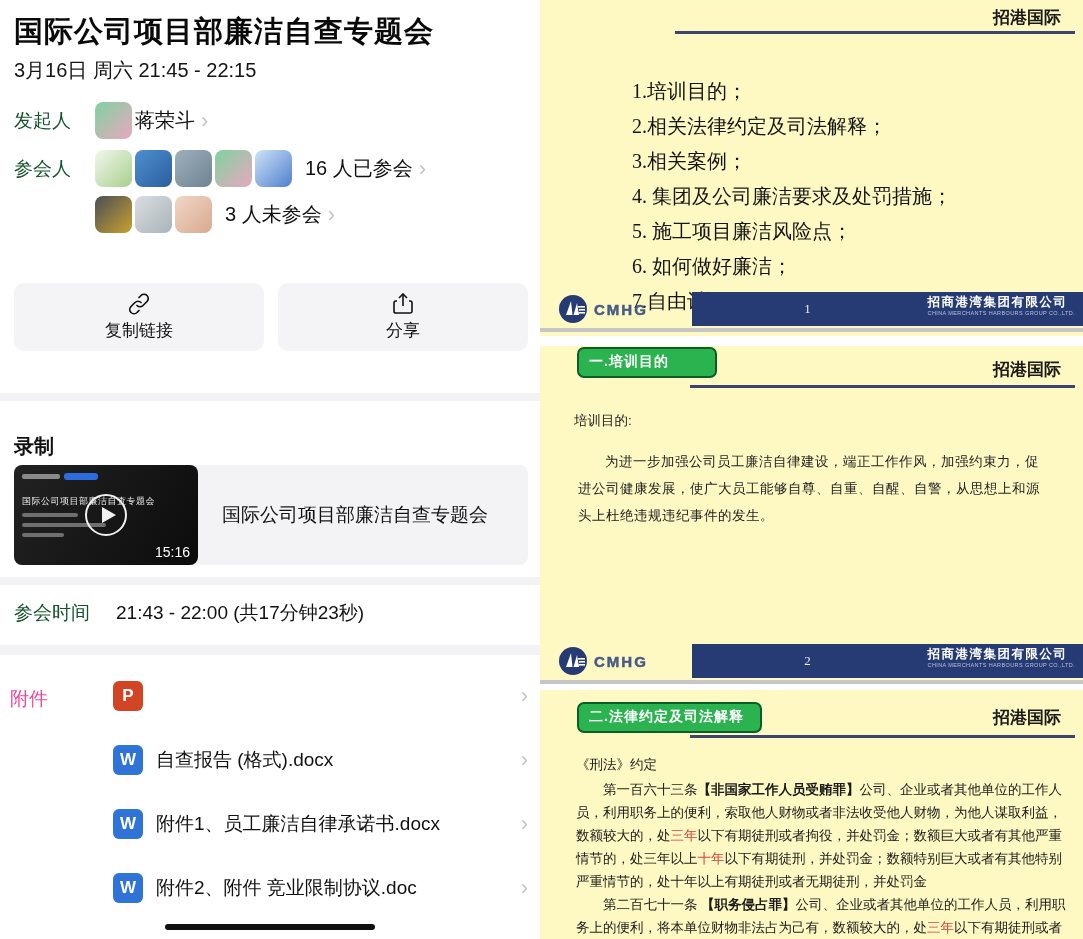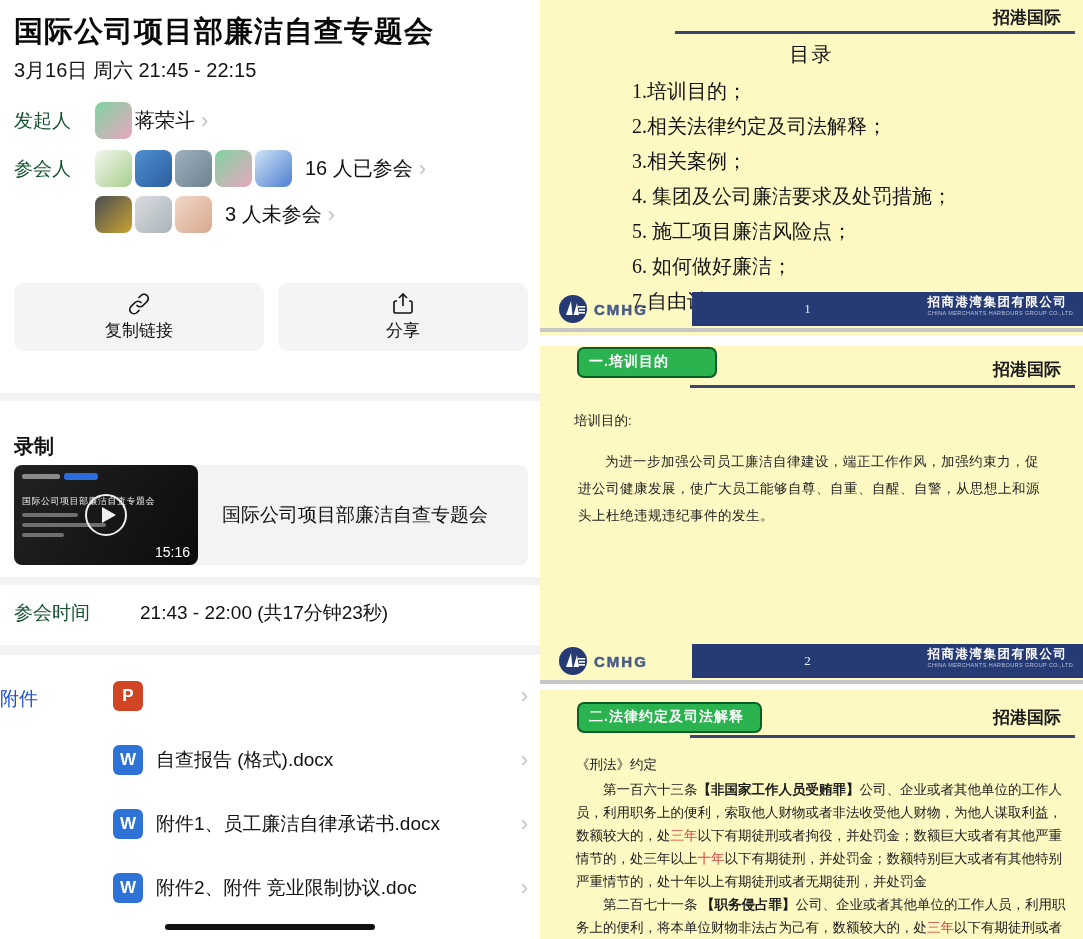--- a/index.html
+++ b/index.html
@@ -34,24 +34,24 @@
   .thumb .badges { position:absolute; left:8px; top:8px; display:flex; gap:4px; align-items:center; }
   .thumb .bar1 { width:38px; height:5px; background:#8a8a8a; border-radius:2px; }
   .thumb .bluepill { width:34px; height:7px; background:#2d6cdf; border-radius:3px; }
   .thumb .vtitle { position:absolute; left:8px; top:30px; font-size:9px; color:#e8e8e8; letter-spacing:.5px; white-space:nowrap; }
   .thumb .meta { position:absolute; left:8px; height:4px; background:#6f6f6f; border-radius:2px; }
   .thumb .play { position:absolute; left:50%; top:50%; width:42px; height:42px; margin:-21px 0 0 -21px; border:2.5px solid #f0f0f0; border-radius:50%; }
   .thumb .play:after { content:""; position:absolute; left:15px; top:11px; border-left:14px solid #f0f0f0; border-top:8px solid transparent; border-bottom:8px solid transparent; }
   .thumb .dur { position:absolute; right:8px; bottom:5px; color:#fff; font-size:14px; }
   .vid-title { position:absolute; left:208px; top:0; height:100px; right:10px; display:flex; align-items:center; font-size:19px; color:#111; }
 
-  .time-row { position:absolute; left:14px; top:600px; display:flex;gap:24px; }
+  .time-row { position:absolute; left:14px; top:600px; display:flex; }
   .time-val { font-size:19px; color:#111; margin-left:26px; }
 
-  .att-label { position:absolute; left:0; top:686px; font-size:19px; color:#1d4ed8; font-weight:400; }
+  .att-label { position:absolute; left:10px; top:686px; font-size:19px; color:#ec4899; font-weight:400; }
   .attlist { position:absolute; left:113px; top:664px; width:415px; }
   .attrow { position:relative; height:64px; display:flex; align-items:center; cursor:pointer; }
   .fbadge { width:30px; height:30px; border-radius:6px; color:#fff; font-weight:700; font-size:17px; display:flex; align-items:center; justify-content:center; flex:none; }
   .fname { font-size:19px; color:#111; margin-left:13px; white-space:nowrap; }
   .attchev { position:absolute; right:0; color:#c5c5c9; font-size:22px; }
 
   .homebar { position:absolute; left:165px; top:924px; width:210px; height:6px; border-radius:3px; background:#101010; }
 
   
   .slides { position:relative; width:543px; height:939px; background:#fff; font-family:"Liberation Serif", serif; }
@@ -213,21 +213,20 @@
       </div>
 
     <div class="homebar"></div>
   </div>
 
   <div class="slides">
 
     <div class="slide" style="top:0; height:336px;">
       <div class="brand" style="top:6px;">招港国际</div>
       <div class="hline" style="top:31px; left:135px;"></div>
-      <div class="toc-title" style="top:41px;">目录</div>
       <div class="toc-list">
 
       <div>1.培训目的；</div>
           <div>2.相关法律约定及司法解释；</div>
           <div>3.相关案例；</div>
           <div>4. 集团及公司廉洁要求及处罚措施；</div>
           <div>5. 施工项目廉洁风险点；</div>
           <div>6. 如何做好廉洁；</div>
           <div>7.自由讨论。</div>
         </div>

